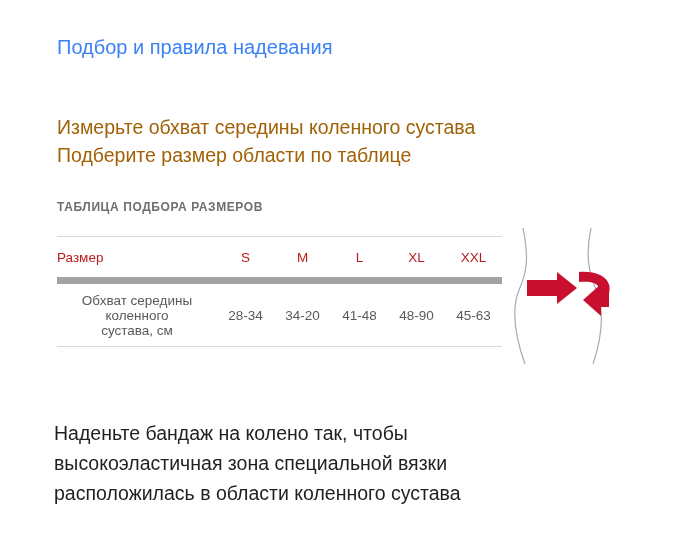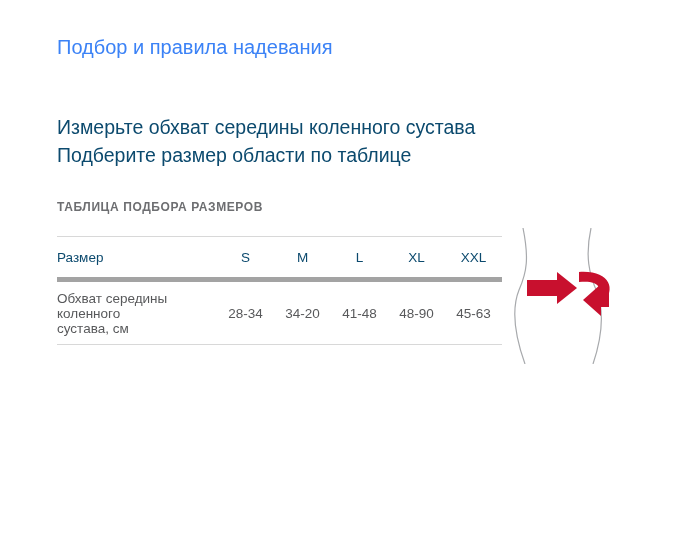--- a/index.html
+++ b/index.html
@@ -29,21 +29,21 @@
     line-height: 26px;
     color: #3b82f6;
     white-space: nowrap;
   }
   .instructions-top {
     position: absolute;
     left: 57px;
     top: 113px;
     font-size: 19.5px;
     line-height: 28px;
-    color: #0c4a6e;
+    color: #a16207;
   }
   .instructions-top div {
     white-space: nowrap;
   }
   .table-block {
     position: absolute;
     left: 57px;
     top: 200px;
     width: 445px;
   }
@@ -63,31 +63,32 @@
   table.size-table td {
     border-top: 1px solid #d8d8d8;
     border-bottom: 1px solid #d8d8d8;
     padding: 0;
     font-weight: normal;
     color: #58595b;
   }
   table.size-table tr.header-row th {
     height: 40px;
     font-size: 13.5px;
-    color: #0c4a6e;
+    color: #b91c1c;
     vertical-align: middle;
     border-top: 1px solid #d8d8d8;
     border-bottom: none;
   }
   table.size-table tr.data-row td {
     height: 62px;
     font-size: 13.5px;
     vertical-align: middle;
-    border-top: 5px solid #a3a3a3;
+    border-top: 7px solid #a3a3a3;
     border-bottom: 1px solid #d8d8d8;
+    text-align: center;
   }
   .col-label { width: 160px; text-align: left; }
   .col-size  { width: 57px; text-align: center; }
   .row-label-multiline {
     line-height: 15px;
     color: #58595b;
   }
   .illustration {
     position: absolute;
     left: 505px;
@@ -156,14 +157,19 @@
       <path d="M86 0 C 80 28, 84 46, 92 64 C 100 86, 96 112, 88 136" fill="none" stroke="#a7a9ac" stroke-width="1.2"></path>
 
       <path d="M74 44 C 104 42, 112 60, 98 76 L 90 68 C 98 60, 94 52, 74 54 Z" fill="#c8102e"></path>
 
       <path d="M22 52 L 52 52 L 52 44 L 72 60 L 52 76 L 52 68 L 22 68 Z" fill="#c8102e"></path>
 
       <path d="M96 56 L 78 72 L 96 88 L 96 79 L 104 79 L 104 65 L 96 65 Z" fill="#c8102e"></path>
     </svg>
   </div>
 
+  <div class="instructions-bottom">
+    <div>Наденьте бандаж на колено так, чтобы</div>
+    <div>высокоэластичная зона специальной вязки</div>
+    <div>расположилась в области коленного сустава</div>
+  </div>
 
 </div>
 
 </body></html>

